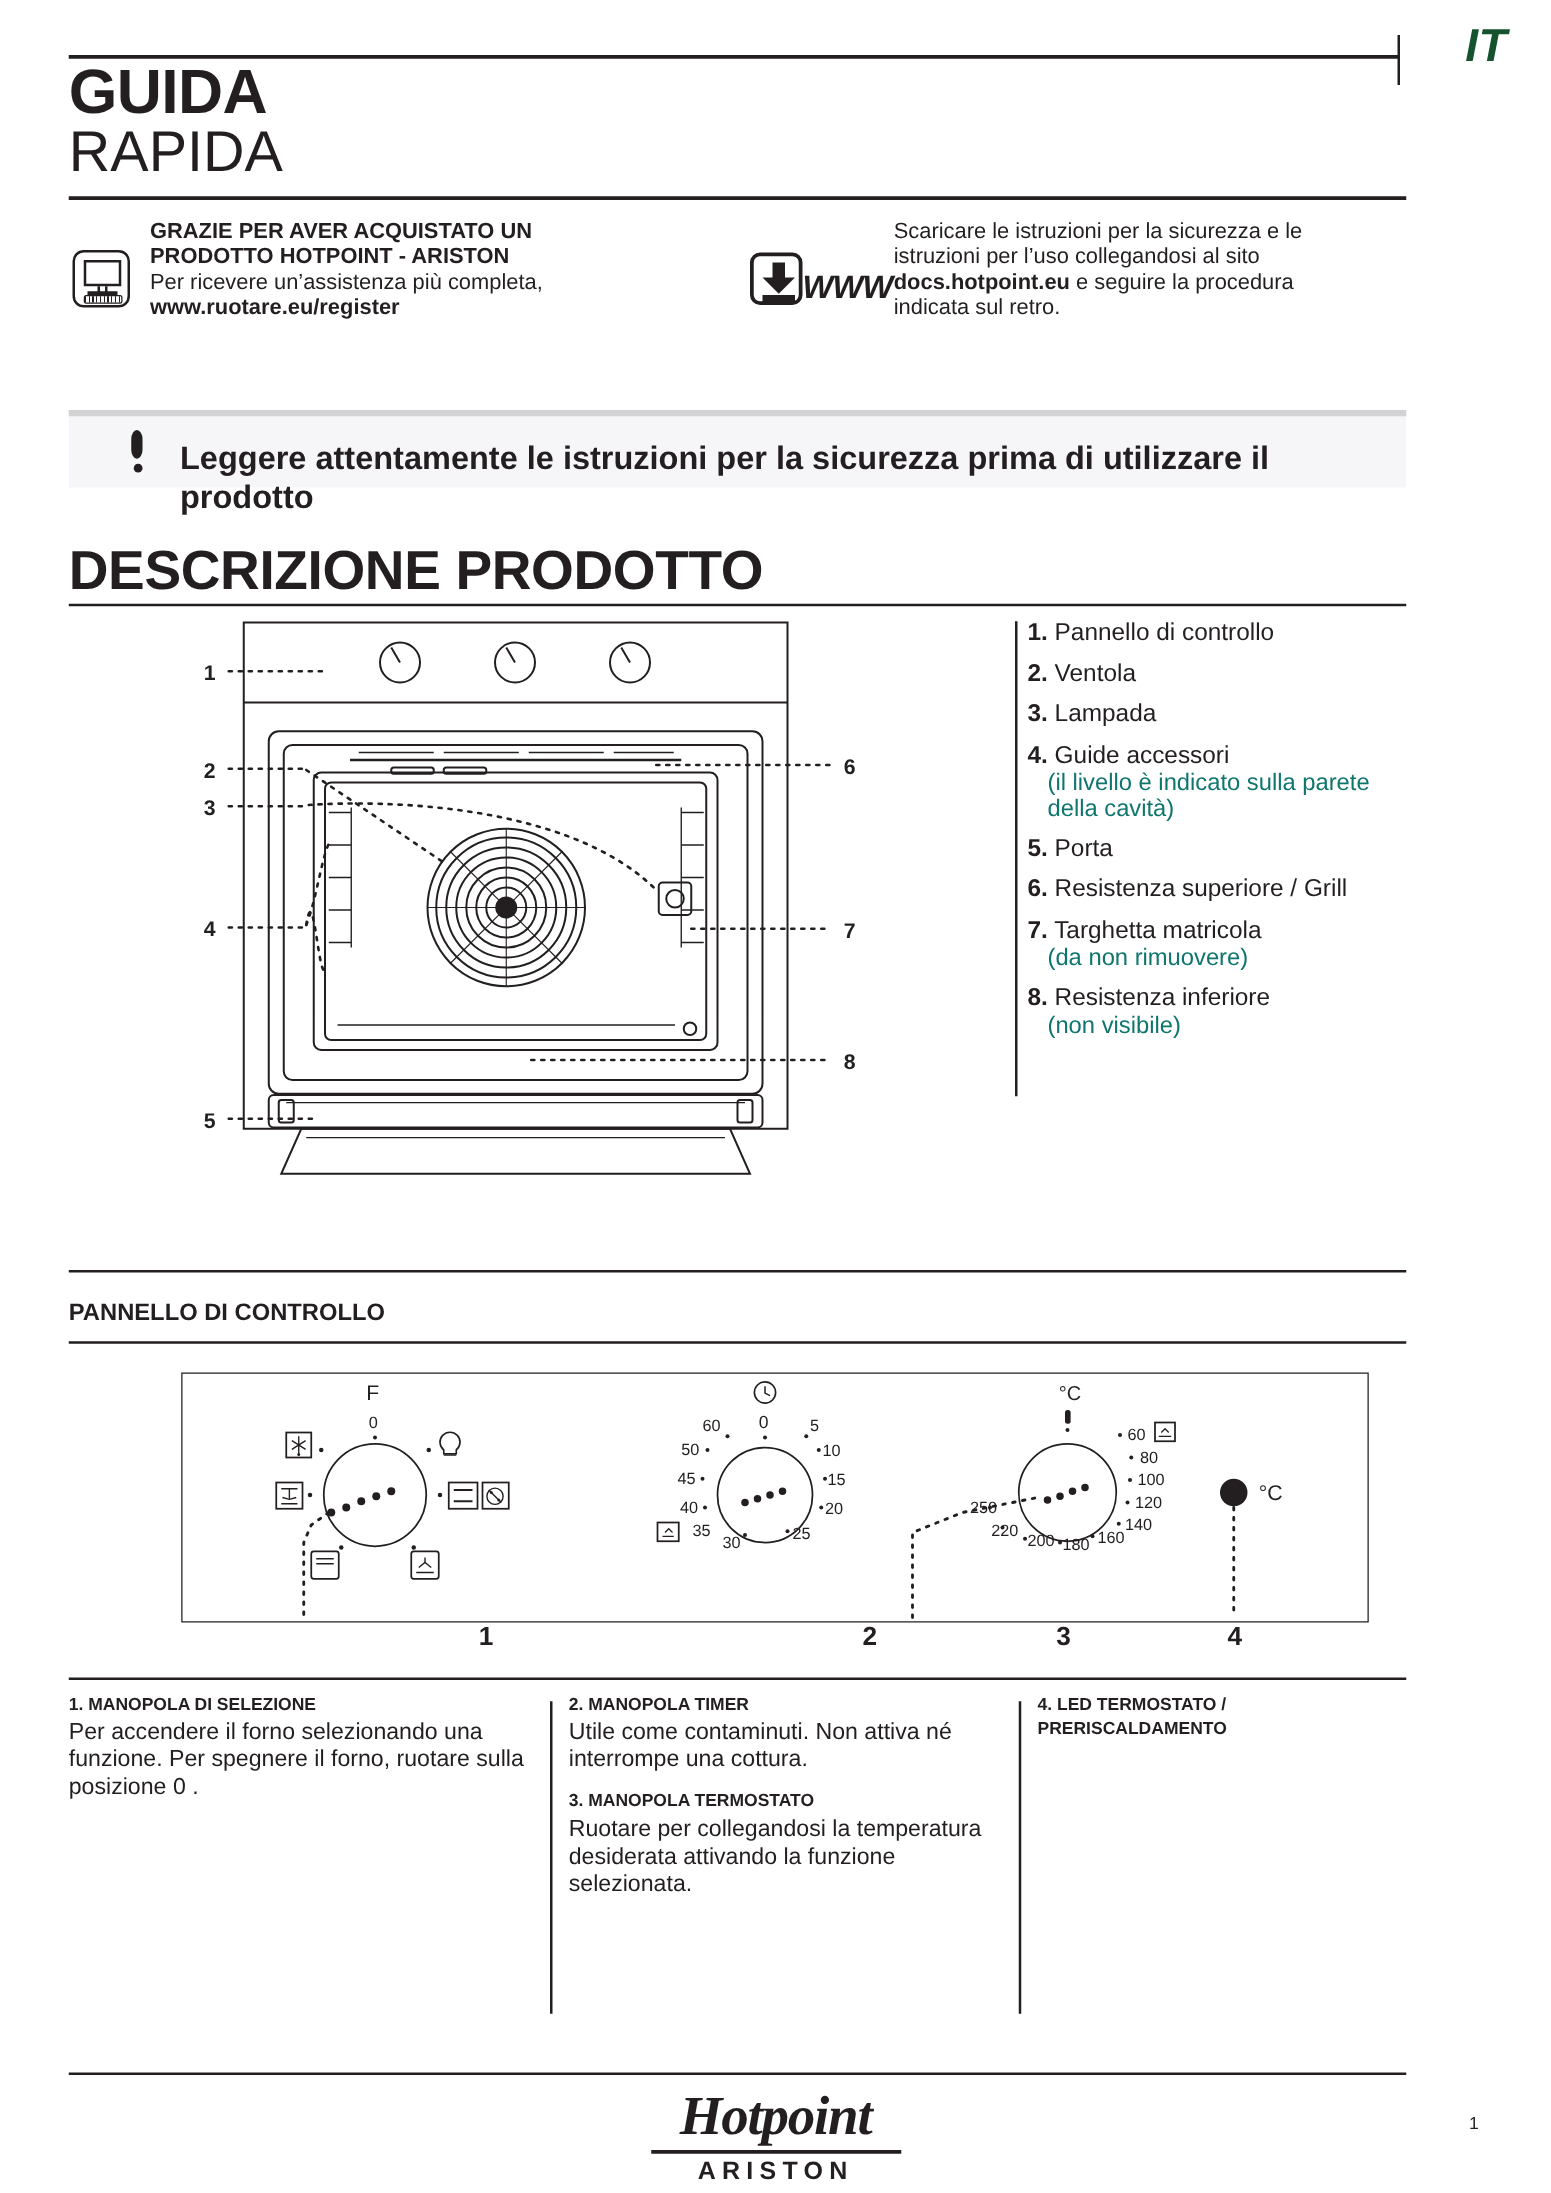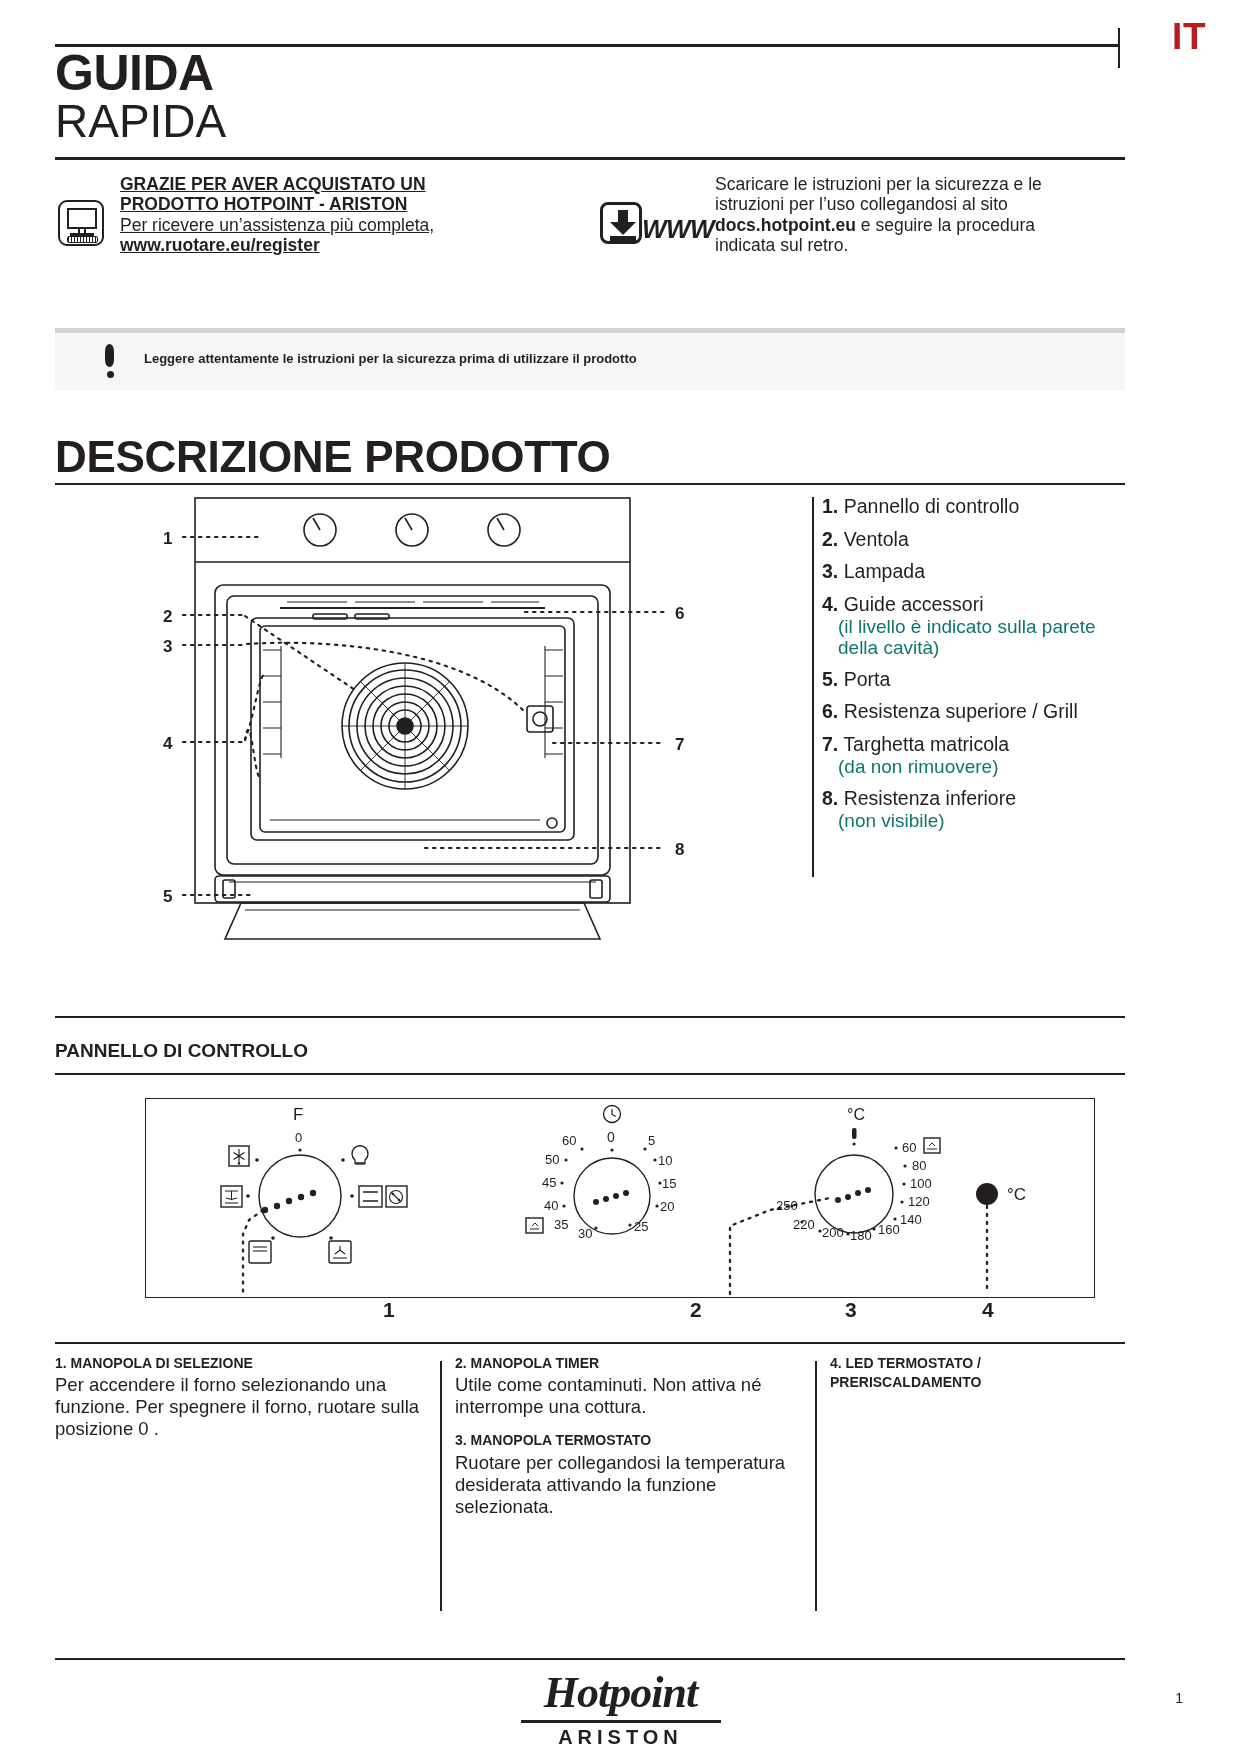--- a/index.html
+++ b/index.html
@@ -14,21 +14,22 @@
   }
   .page { position:absolute; inset:0; }
 
   
   .top-rule-wrap { position:absolute; left:55px; top:38px; width:1070px; height:14px; }
   .top-rule { position:absolute; left:0; top:6px; width:1065px; height:3px; background:#231f20; }
   .top-tick { position:absolute; left:1063px; top:-10px; width:2px; height:40px; background:#231f20; }
   .lang-code {
     position:absolute; right:35px; top:16px;
     font-size:37px; font-weight:bold; letter-spacing:0.5px;
-    color:#b91c1c;
+    color:#14532d;
+    font-style:italic;
   }
   .title-guida {
     position:absolute; left:55px; top:48px;
     font-size:50px; font-weight:bold; letter-spacing:-0.5px; line-height:1;
   }
   .title-rapida {
     position:absolute; left:55px; top:98px;
     font-size:46px; font-weight:normal; letter-spacing:0px; line-height:1;
   }
   .rule-2 { position:absolute; left:55px; top:157px; width:1070px; height:3px; background:#231f20; }
@@ -55,21 +56,21 @@
   }
   .mon-base {
     position:absolute; left:10px; top:31px; width:24px; height:2.5px; background:#231f20;
   }
   .mon-kbd {
     position:absolute; left:7px; top:34px; width:31px; height:7px;
     border:1.5px solid #231f20; border-radius:2px;
     background: repeating-linear-gradient(90deg,#231f20 0 1px, transparent 1px 3px);
   }
 
-  .info-text-left { position:absolute; left:65px; top:2px; width:480px;text-decoration:underline; }
+  .info-text-left { position:absolute; left:65px; top:2px; width:480px; }
   .info-bold { font-size:17.5px; font-weight:bold; line-height:1.17; }
   .info-reg  { font-size:17.5px; font-weight:normal; line-height:1.17; }
 
   .icon-dl {
     position:absolute; left:0px; top:30px;
     width:42px; height:42px;
     border:3px solid #231f20; border-radius:8px;
     background:#fff;
   }
   .dl-stem { position:absolute; left:15px; top:5px; width:10px; height:14px; background:#231f20; }
@@ -93,21 +94,21 @@
   .bang {
     position:absolute; left:50px; top:11px;
     width:9px; height:23px; background:#231f20; border-radius:5px/8px;
   }
   .bang-dot {
     position:absolute; left:51.5px; top:38px; width:7px; height:7px;
     background:#231f20; border-radius:50%;
   }
   .banner-text {
     position:absolute; left:89px; top:18px;
-    font-size:13px; font-weight:bold;text-align:right;
+    font-size:26px; font-weight:bold;
   }
 
   
   .sec-heading {
     position:absolute; left:55px; top:432px;
     font-size:44px; font-weight:bold; letter-spacing:-0.3px;
   }
   .rule-3 { position:absolute; left:55px; top:483px; width:1070px; height:2px; background:#231f20; }
 
   

